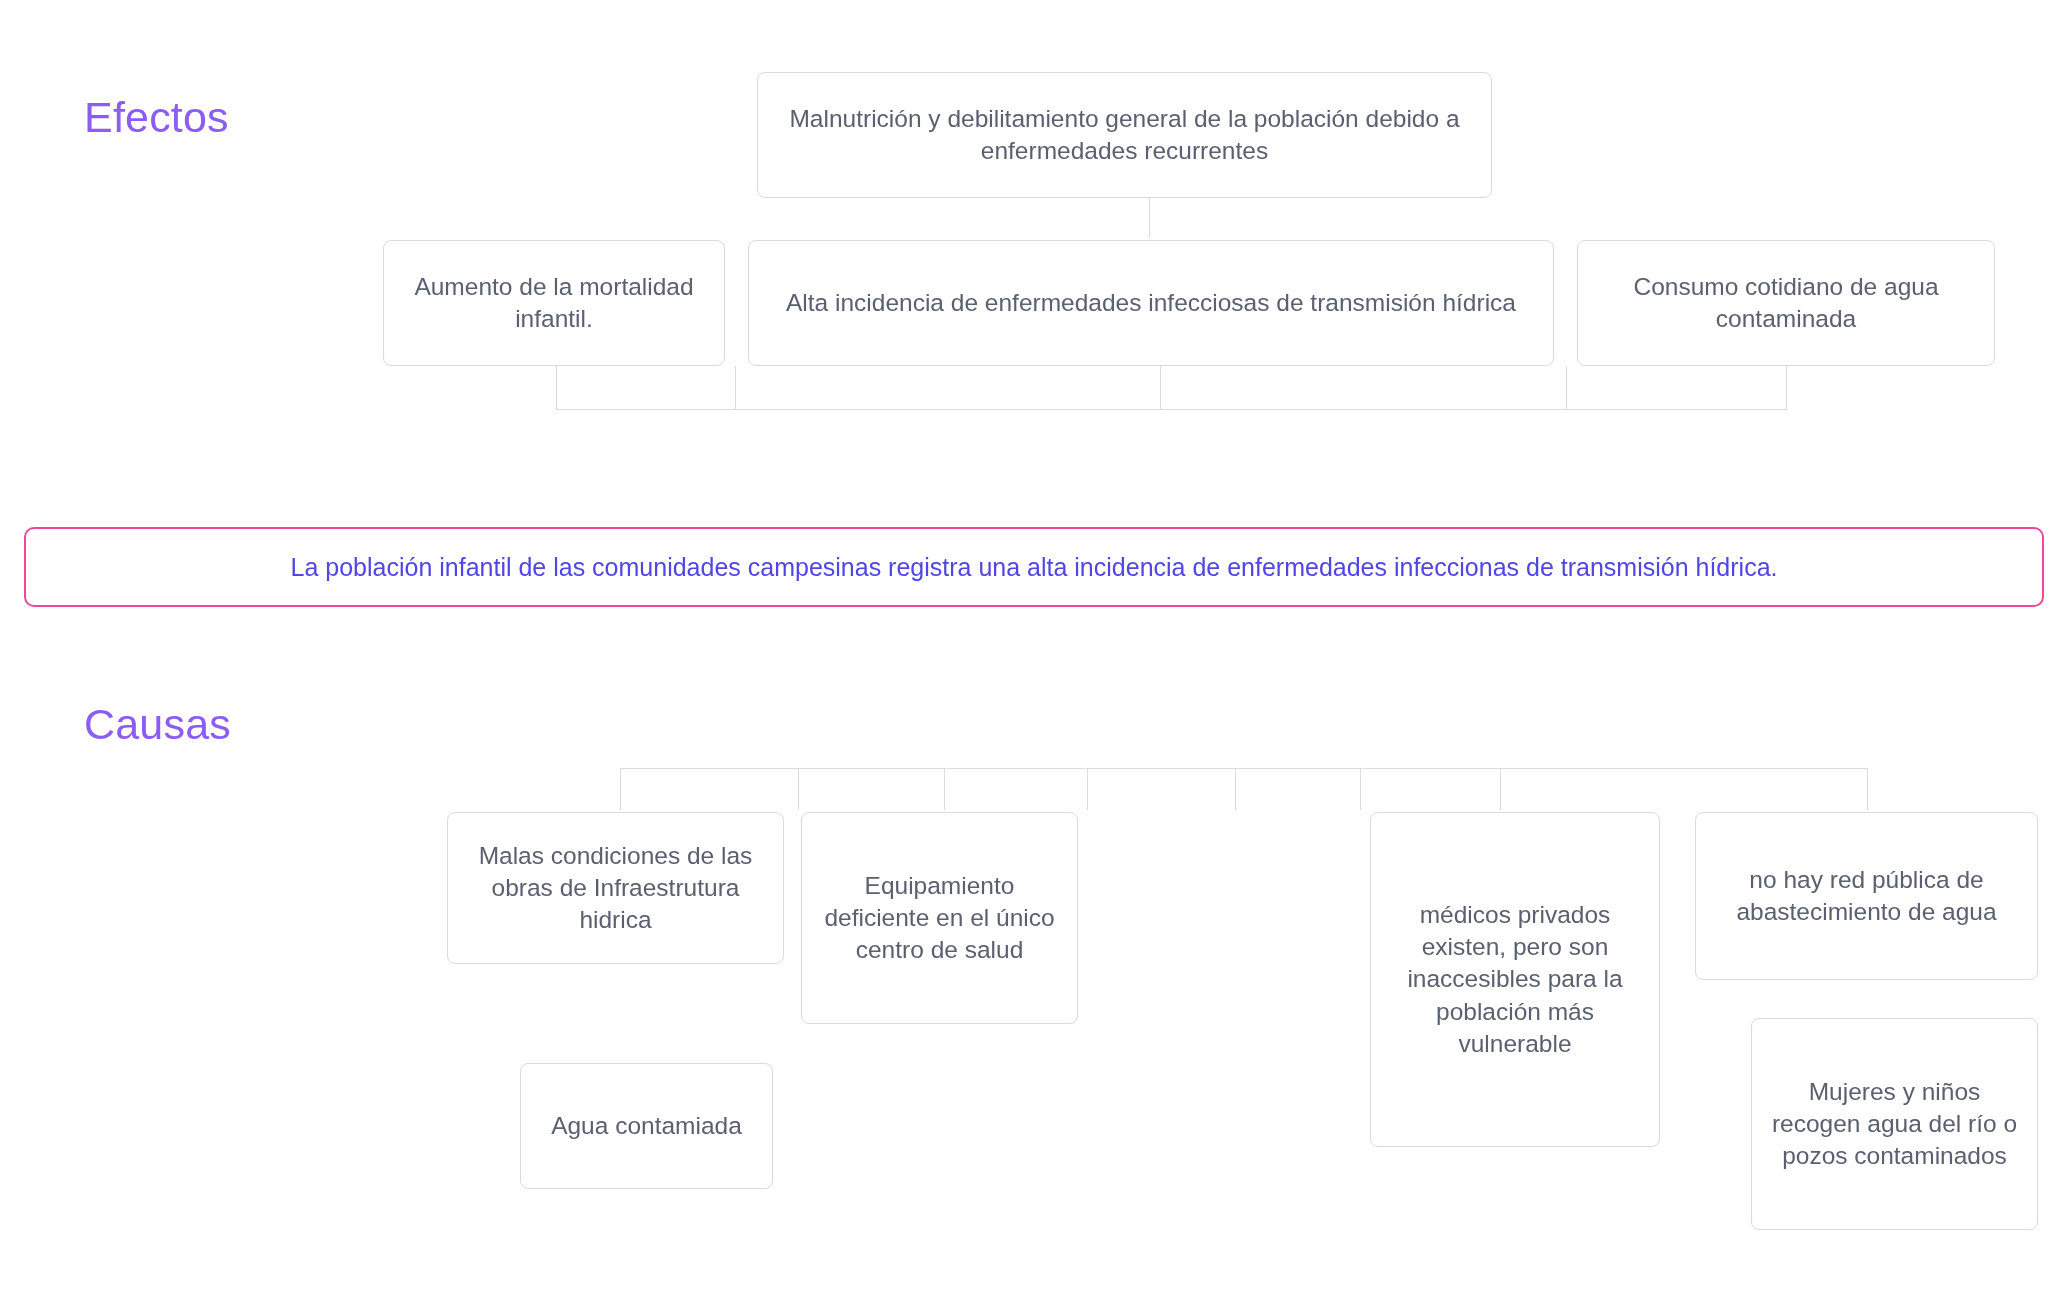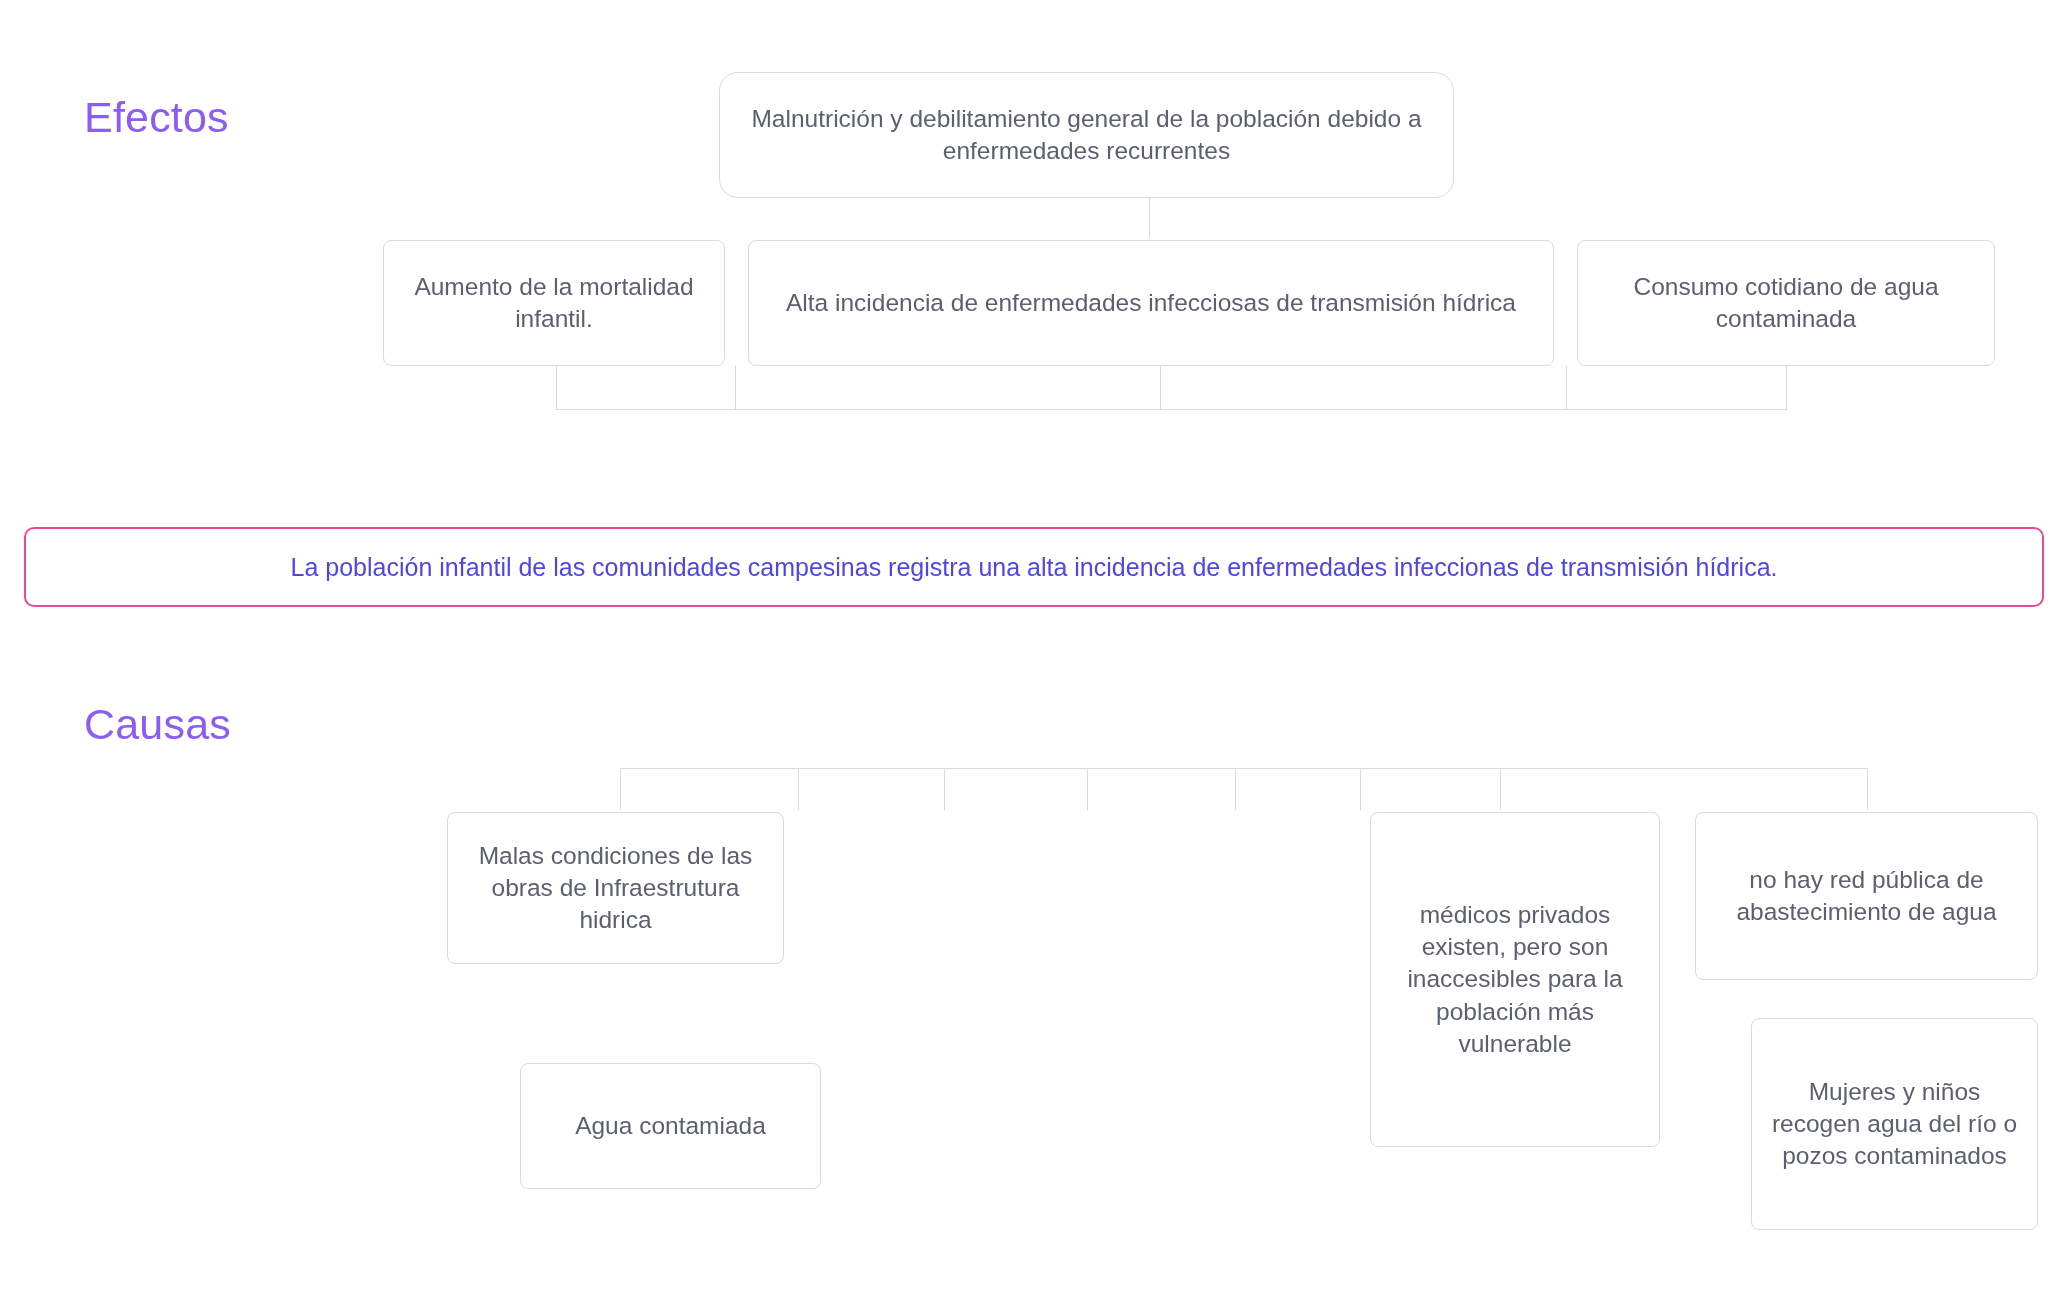--- a/index.html
+++ b/index.html
@@ -83,21 +83,21 @@
     background: transparent;
   }
 </style>
 </head>
 <body>
 
 <div class="canvas">
 
   <div class="section-title" id="title-efectos">Efectos</div>
 
-  <div class="node" id="effect-top" style="left:719px; top:72px; width:735px; height:126px;border-radius:19px;">Malnutrición y debilitamiento general de la población debido a enfermedades recurrentes</div>
+  <div class="node" id="effect-top" style="left:757px; top:72px; width:735px; height:126px;">Malnutrición y debilitamiento general de la población debido a enfermedades recurrentes</div>
 
   <div class="connector conn-v" style="left:1149px; top:198px; width:0; height:40px;"></div>
 
   <div class="node" id="effect-1" style="left:383px; top:240px; width:342px; height:126px;">Aumento de la mortalidad infantil.</div>
 
   <div class="node" id="effect-2" style="left:748px; top:240px; width:806px; height:126px;">Alta incidencia de enfermedades infecciosas de transmisión hídrica</div>
 
   <div class="node" id="effect-3" style="left:1577px; top:240px; width:418px; height:126px;">Consumo cotidiano de agua contaminada</div>
 
   <div class="bracket-down" style="left:556px; top:366px; width:1231px; height:44px; border-top:0; border-bottom:0;"></div>
@@ -115,23 +115,24 @@
   <div class="connector conn-v" style="left:798px; top:768px; width:0; height:42px;"></div>
   <div class="connector conn-v" style="left:944px; top:768px; width:0; height:42px;"></div>
   <div class="connector conn-v" style="left:1087px; top:768px; width:0; height:42px;"></div>
   <div class="connector conn-v" style="left:1235px; top:768px; width:0; height:42px;"></div>
   <div class="connector conn-v" style="left:1360px; top:768px; width:0; height:42px;"></div>
   <div class="connector conn-v" style="left:1500px; top:768px; width:0; height:42px;"></div>
   <div class="connector conn-v" style="left:1867px; top:768px; width:0; height:42px;"></div>
 
   <div class="node" id="cause-1" style="left:447px; top:812px; width:337px; height:152px;">Malas condiciones de las obras de Infraestrutura hidrica</div>
 
+  <div class="node" id="cause-2" style="left:801px; top:812px; width:277px; height:212px;">Equipamiento deficiente en el único centro de salud</div>
 
 
   <div class="node" id="cause-4" style="left:1370px; top:812px; width:290px; height:335px;">médicos privados existen, pero son inaccesibles para la población más vulnerable</div>
 
   <div class="node" id="cause-5" style="left:1679px; top:812px; width:343px; height:168px;margin-left:16px;">no hay red pública de abastecimiento de agua</div>
 
-  <div class="node" id="cause-sub-1" style="left:520px; top:1063px; width:301px; height:126px;">Agua contamiada</div>
+  <div class="node" id="cause-sub-1" style="left:520px; top:1063px; width:253px; height:126px;">Agua contamiada</div>
 
   <div class="node" id="cause-sub-2" style="left:1751px; top:1018px; width:287px; height:212px;">Mujeres y niños recogen agua del río o pozos contaminados</div>
 
 </div>
 
 </body></html>

